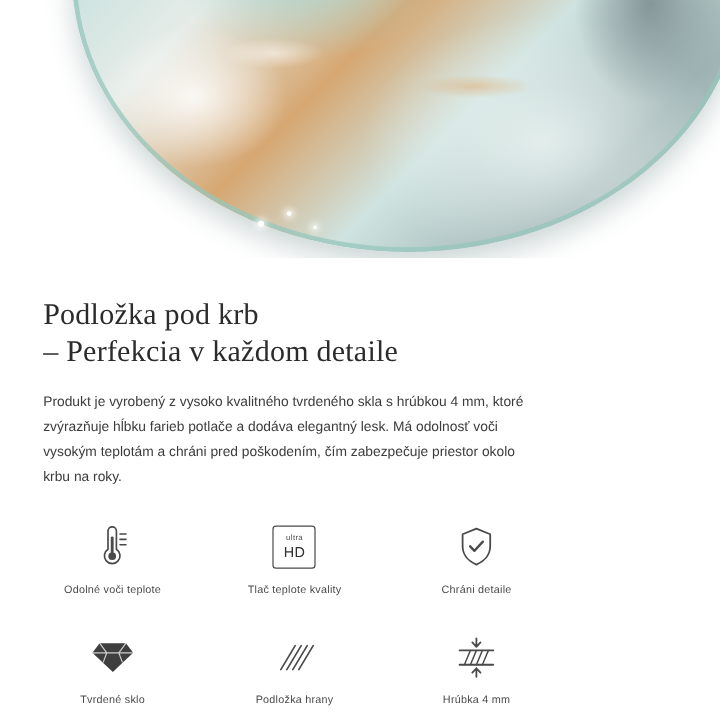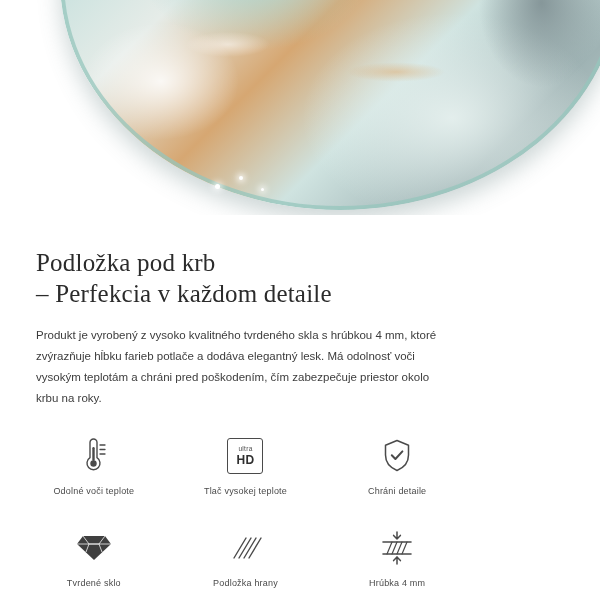--- a/index.html
+++ b/index.html
@@ -151,21 +151,21 @@
     justify-content: center;
     line-height: 1;
   }
   .ultrahd .u1 {
     font-size: 6.5px;
     color: #4a4a4a;
     letter-spacing: 0.3px;
   }
   .ultrahd .u2 {
     font-size: 12px;
-    font-weight: bold;
+    font-weight: normal;
     color: #2f2f2f;
     letter-spacing: 0.3px;
     margin-top: 1px;
   }
 </style>
 </head>
 <body>
 
 <div class="page">
 
@@ -203,21 +203,21 @@
       <div class="cap">Odolné voči teplote</div>
     </div>
 
     <div class="feature">
       <div class="ico">
         <div class="ultrahd">
           <div class="u1">ultra</div>
           <div class="u2">HD</div>
         </div>
       </div>
-      <div class="cap">Tlač vysokej teplote</div>
+      <div class="cap">Tlač teplote kvality</div>
     </div>
 
     <div class="feature">
       <div class="ico">
         <svg width="34" height="40" viewBox="0 0 34 40" fill="none" xmlns="http://www.w3.org/2000/svg">
           <path d="M17 4.5 5.5 9.2v9.9c0 7.4 5 12.8 11.5 15.4 6.5-2.6 11.5-8 11.5-15.4V9.2L17 4.5Z" stroke="#4a4a4a" stroke-width="1.5" stroke-linejoin="round"></path>
           <path d="m11.8 19.3 3.6 3.7 7-7.6" stroke="#4a4a4a" stroke-width="2" stroke-linecap="round" stroke-linejoin="round"></path>
         </svg>
       </div>
       <div class="cap">Chráni detaile</div>

